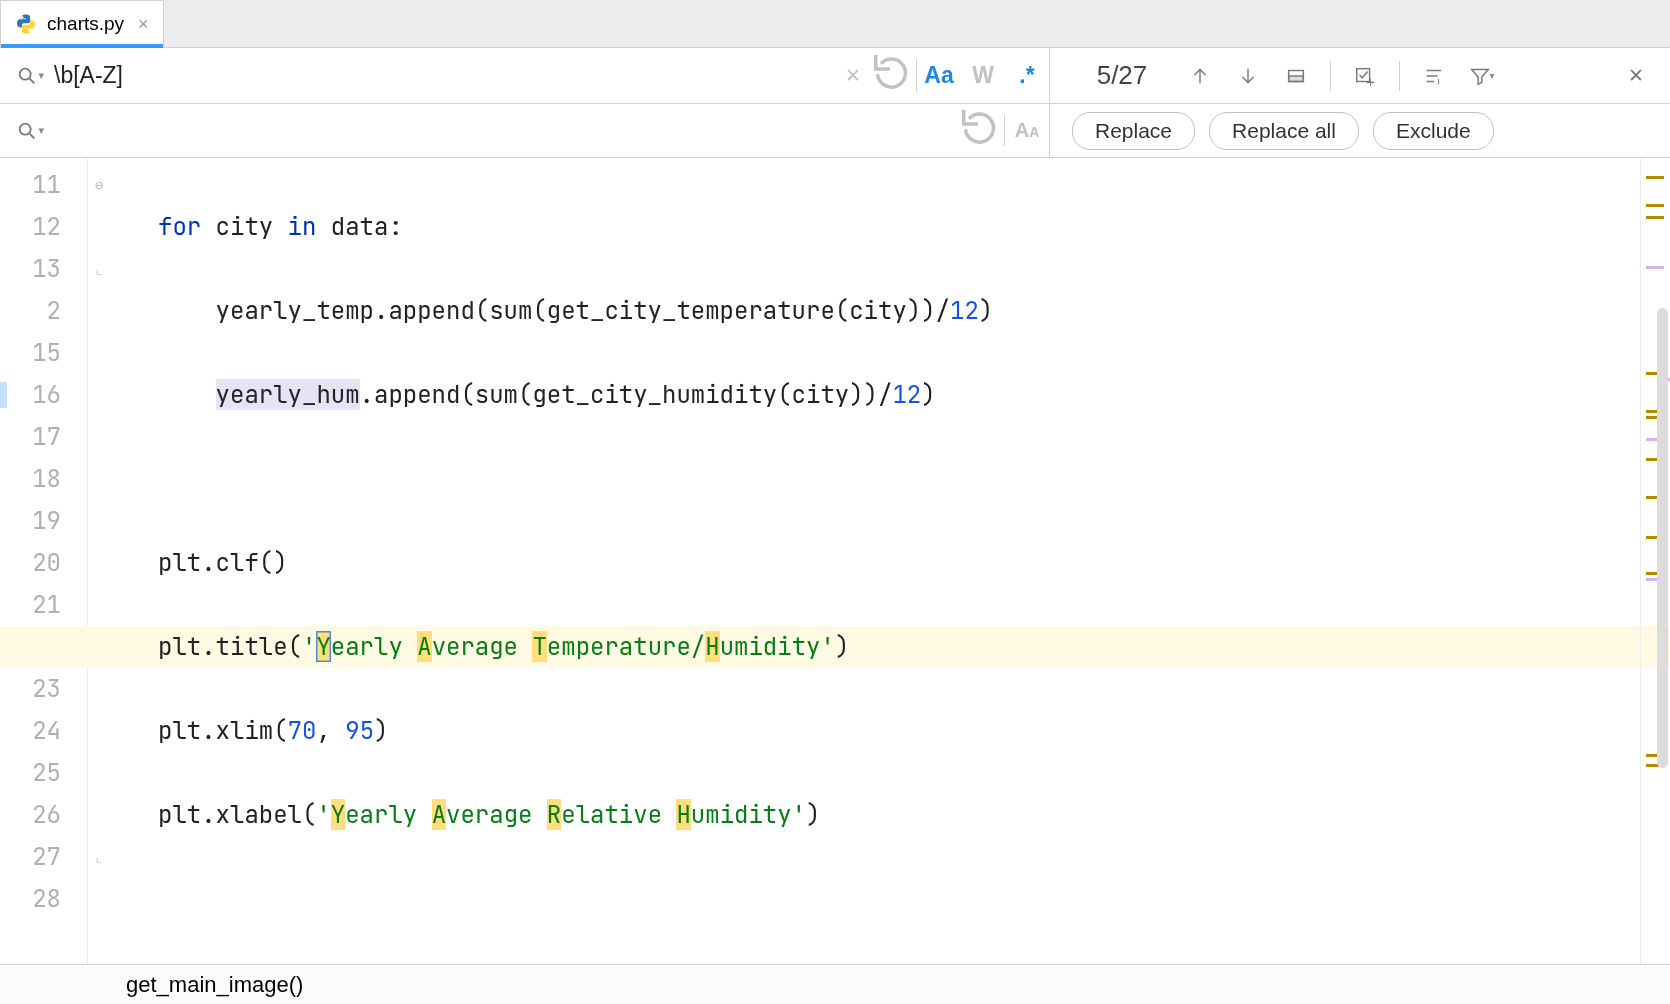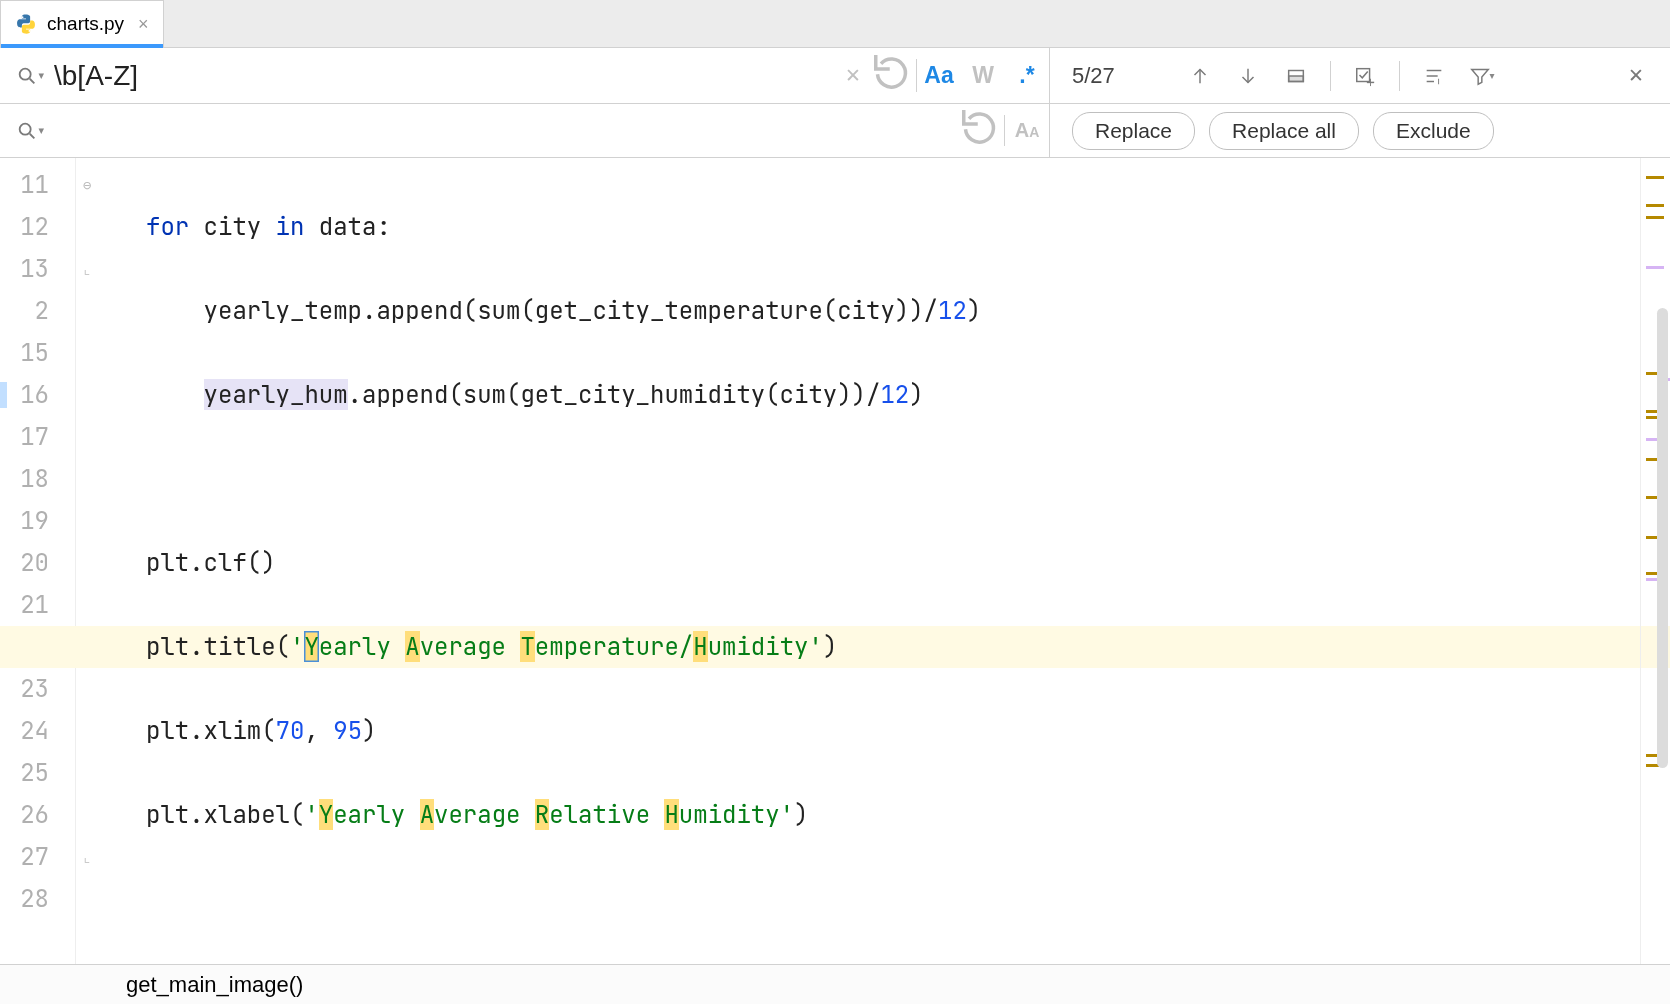--- a/index.html
+++ b/index.html
@@ -25,39 +25,39 @@
   .tab .close { color:#999; font-size:18px; margin-left:4px; }
   .py-icon { width:22px; height:22px; display:inline-block; }
   
   .findbar, .replacebar { display:flex; align-items:center; border-bottom:1px solid var(--border); background:#fff; }
   .findbar { height:56px; }
   .replacebar { height:54px; }
   .search-box { flex:0 0 1050px; height:100%; display:flex; align-items:center; border-right:1px solid var(--border); position:relative; }
   .mag { width:46px; display:flex; align-items:center; justify-content:flex-end; color:var(--icon-gray); padding-right:2px;}
   .mag svg { width:22px; height:22px; }
   .mag .chev { font-size:11px; margin-left:0px; color:#888;}
-  .search-input { flex:1; border:none; outline:none; font-family:inherit; font-size:28px; padding:0 8px; color:#222; background:transparent; }
+  .search-input { flex:1; border:none; outline:none; font-family:inherit; font-size:23px; padding:0 8px; color:#222; background:transparent; }
   .sb-btn { width:42px; height:100%; display:flex; align-items:center; justify-content:center; color:var(--icon-gray); cursor:pointer; }
   .sb-btn.muted { color:var(--icon-muted); }
   .sb-sep { width:1px; height:60%; background:var(--border); }
   .modebtn { width:44px; text-align:center; font-size:23px; font-weight:600; color:var(--icon-muted); cursor:pointer; }
   .modebtn.active { color:var(--aa-active); }
   .right-controls { flex:1; display:flex; align-items:center; padding:0 14px 0 22px; gap:8px; }
-  .counter { width:100px; font-size:22px; color:#444; }
+  .counter { width:100px; text-align:center; font-size:26px; color:#444; }
   .ico { width:40px; height:40px; display:flex; align-items:center; justify-content:center; color:var(--icon-gray); cursor:pointer;}
   .ico svg { width:22px; height:22px; stroke:currentColor; fill:none; stroke-width:1.6; }
   .vsep { width:1px; height:30px; background:var(--border); margin:0 6px;}
   .pushright { margin-left:auto; }
   .btn { border:1px solid #bfbfbf; background:#fff; border-radius:18px; padding:6px 22px; font-size:21px; color:#333; cursor:pointer; }
   .replacebar .search-box { flex:0 0 1050px; }
   .replacebar .right-controls { gap:14px; }
   
   .editor-wrap { position:relative; height:calc(1004px - 48px - 56px - 54px); }
   .editor { display:flex; height:100%; font-family: "JetBrains Mono","SF Mono",Menlo,Consolas,monospace; font-size:24px; line-height:42px; }
-  .gutter { width:76px; background:#fff; border-right:1px solid #eee; color:#b0b0b0; text-align:right; padding:6px 8px 0 0; user-select:none; }
+  .gutter { width:88px; background:#fff; border-right:1px solid #eee; color:#b0b0b0; text-align:right; padding:6px 8px 0 0; user-select:none; }
   .gutter div { height:42px; padding-right:18px;}
   .foldcol { width:22px; padding-top:6px; }
   .foldcol div { height:42px; display:flex; align-items:center; justify-content:center; color:#bbb; font-size:14px;}
   .code { flex:1; padding:6px 0 4px 48px; position:relative; white-space:pre; color:#222; }
   .codeline { height:42px; position:relative; }
   .codeline.current { background:var(--current-line); margin-left:-166px; padding-left:166px; margin-right:-40px; padding-right:40px;}
   .kw { color:var(--kw-blue); }
   .num { color:var(--num-blue); }
   .str { color:var(--string-green); }
   .hl { background:var(--match-yellow); }

